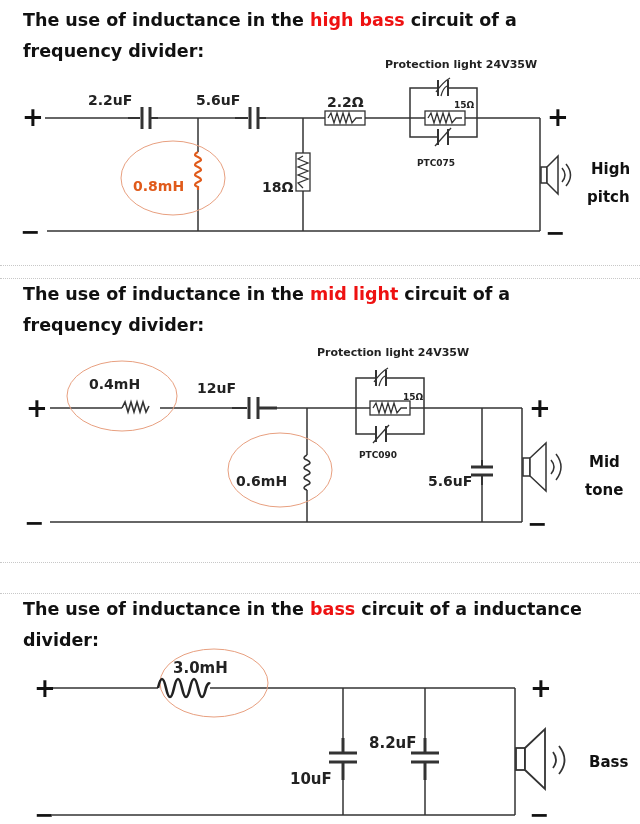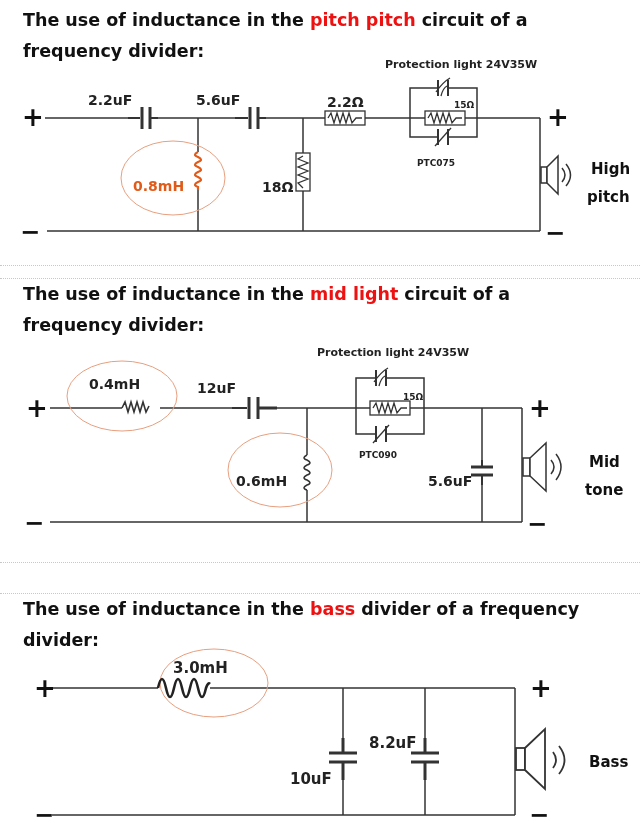--- a/index.html
+++ b/index.html
@@ -8,21 +8,21 @@
   .heading .hl { color:#ee1111; }
   .sep { position:absolute; left:0; width:640px; border-top:1px dotted #c8c8c8; }
   svg { position:absolute; left:0; overflow:visible; }
   .lbl { font-family:"DejaVu Sans", sans-serif; font-weight:bold; fill:#222; }
   .side { font-family:"DejaVu Sans", sans-serif; font-weight:bold; fill:#111; font-size:15px; }
 </style>
 </head>
 <body>
 
 <div class="heading" style="top:5px;">
-  <span>The use of inductance in the </span><span class="hl">pitch pitch</span><span> circuit of a</span><br>
+  <span>The use of inductance in the </span><span class="hl">high bass</span><span> circuit of a</span><br>
   <span>frequency divider:</span>
 </div>
 
 <svg width="640" height="250" style="top:0;">
   <g stroke="#333" stroke-width="1.5" fill="none">
 
     <line x1="45" y1="118" x2="128" y2="118"></line>
     <line x1="155" y1="118" x2="235" y2="118"></line>
     <line x1="262" y1="118" x2="325" y2="118"></line>
     <line x1="365" y1="118" x2="410" y2="118"></line>
@@ -201,21 +201,21 @@
   <text class="side" x="529" y="77" style="font-size:26px">+</text>
   <text class="side" x="527" y="192" style="font-size:24px">−</text>
   <text class="side" x="589" y="127">Mid</text>
   <text class="side" x="585" y="155">tone</text>
 </svg>
 
 <div class="sep" style="top:562px;"></div>
 <div class="sep" style="top:593px;"></div>
 
 <div class="heading" style="top:594px;">
-  <span>The use of inductance in the </span><span class="hl">bass</span><span> divider of a frequency</span><br>
+  <span>The use of inductance in the </span><span class="hl">bass</span><span> circuit of a inductance</span><br>
   <span>divider:</span>
 </div>
 
 <svg width="640" height="190" style="top:640px;">
   <g stroke="#333" stroke-width="1.5" fill="none">
     <line x1="52" y1="48" x2="158" y2="48"></line>
     <line x1="210" y1="48" x2="515" y2="48"></line>
     <line x1="52" y1="175" x2="515" y2="175"></line>
     <line x1="343" y1="48" x2="343" y2="113"></line>
     <line x1="343" y1="127" x2="343" y2="175"></line>

